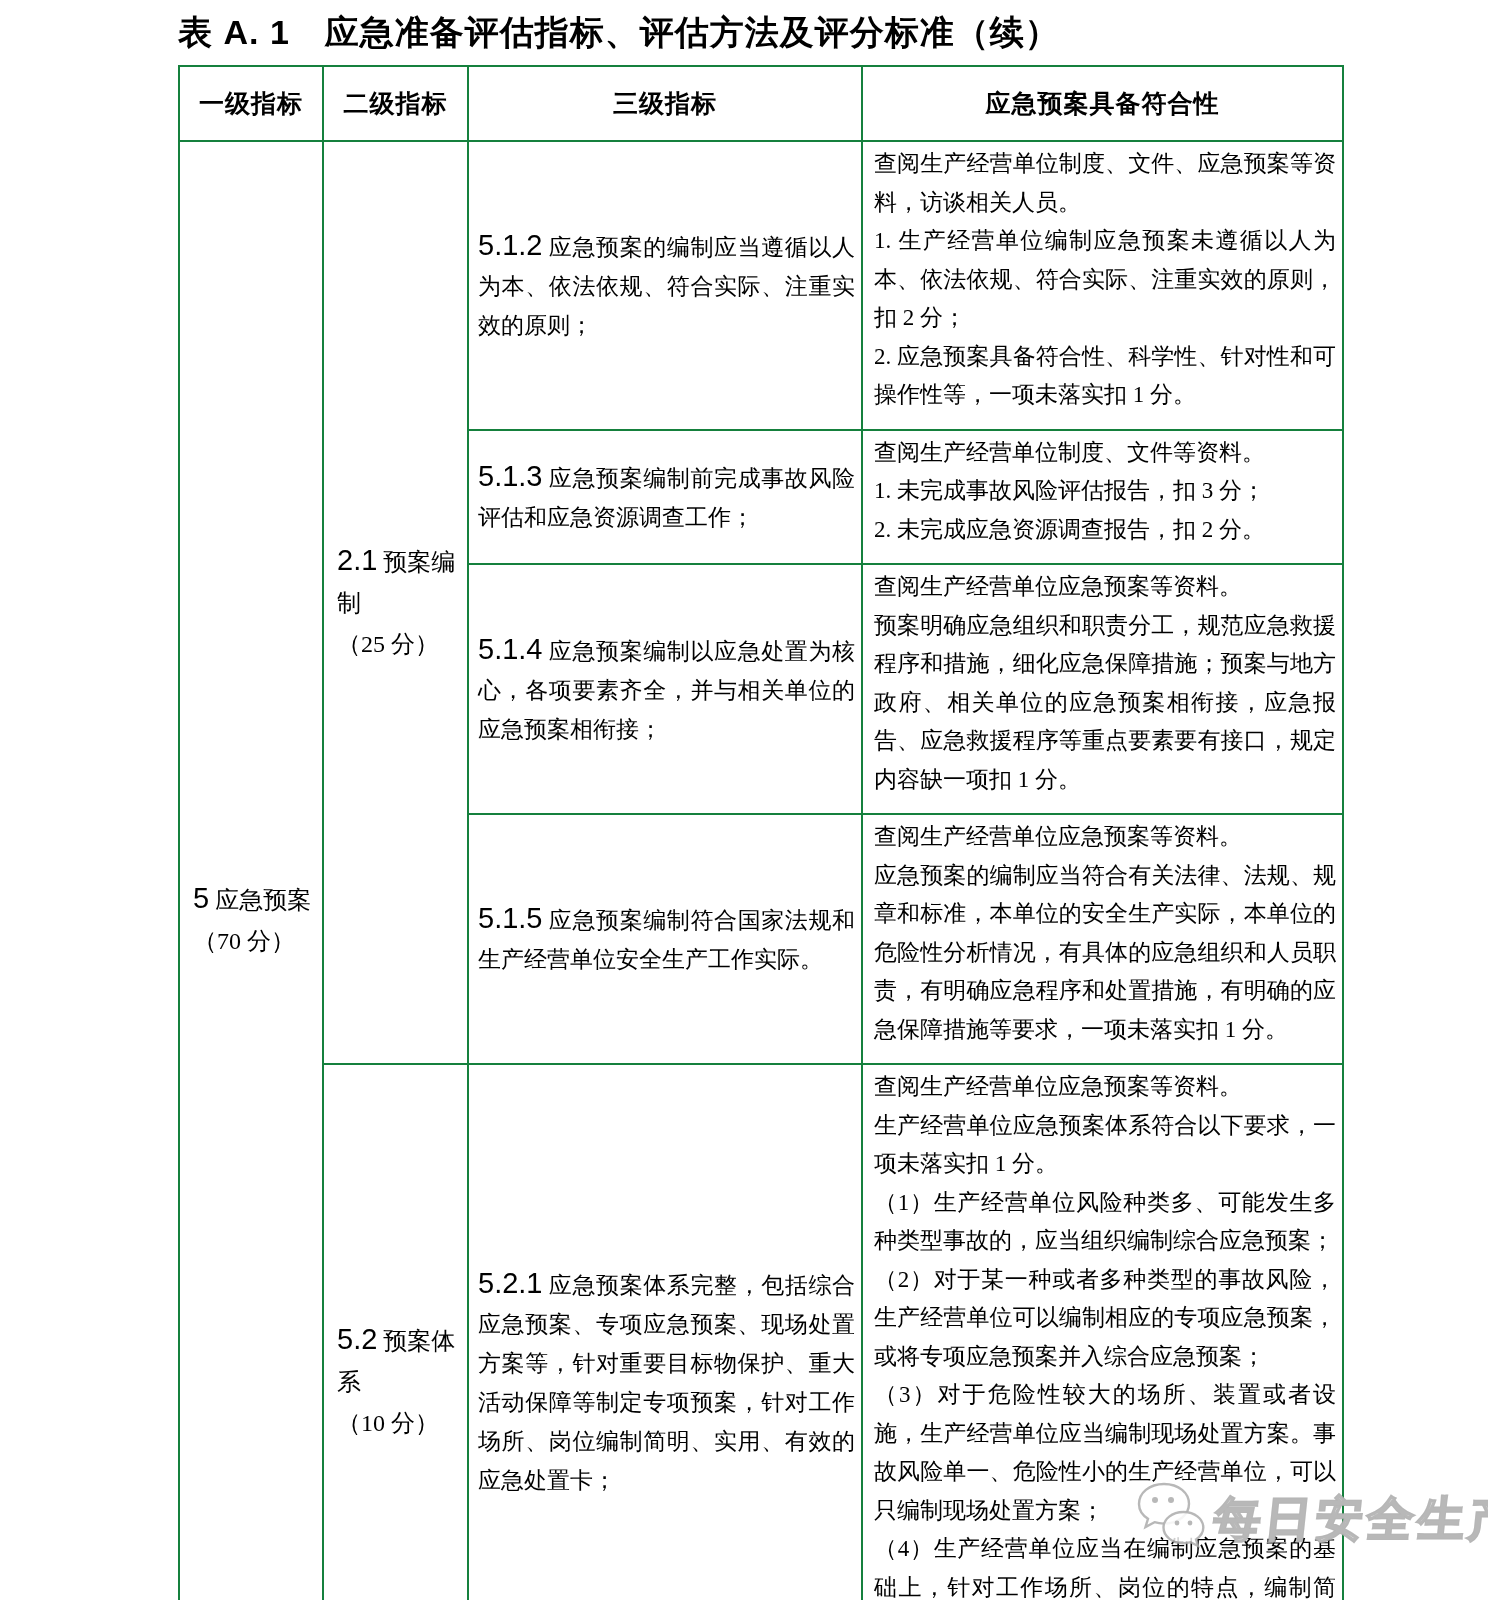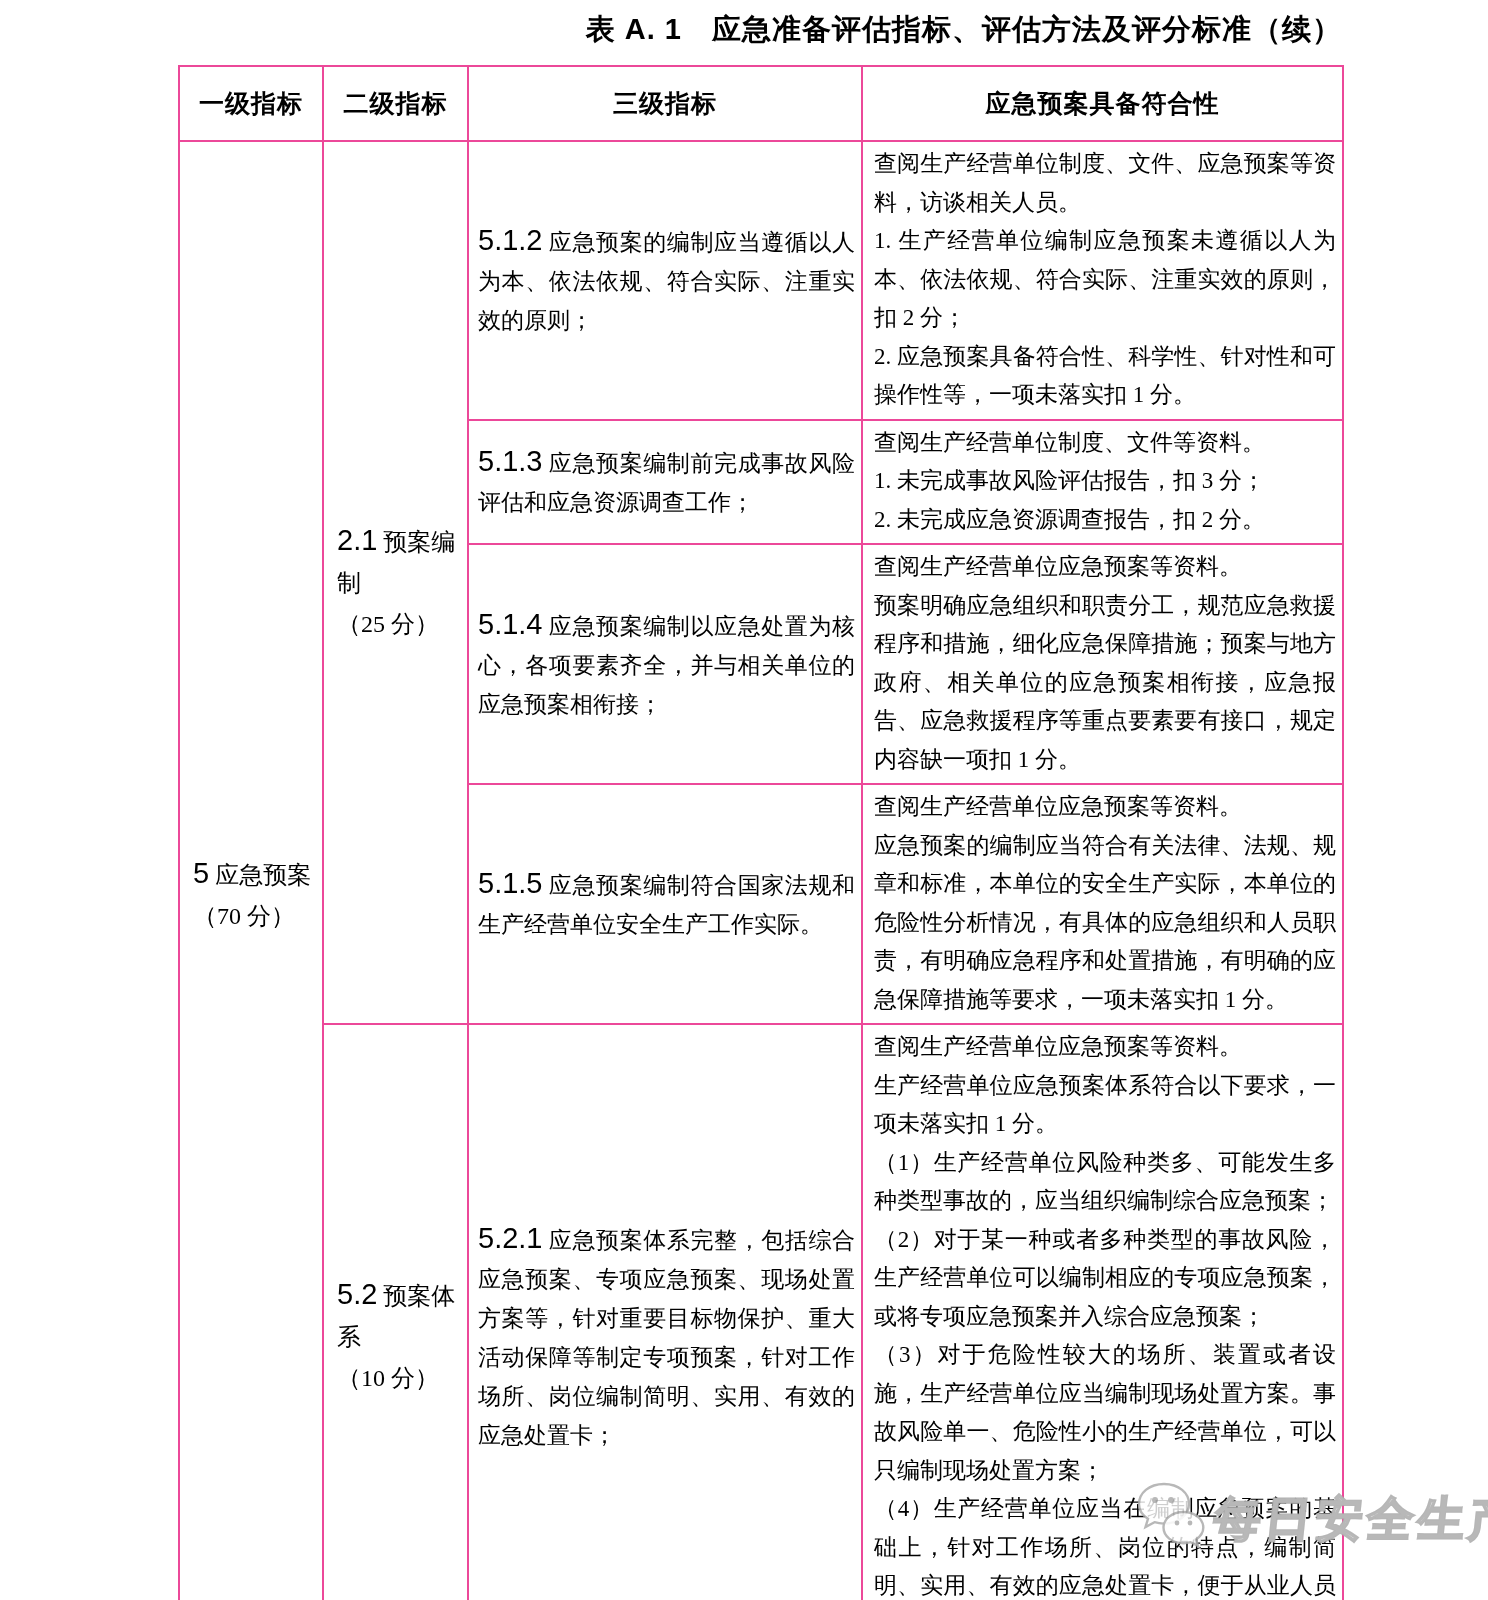--- a/index.html
+++ b/index.html
@@ -3,50 +3,50 @@
 <meta charset="utf-8">
 <style>
   html,body{margin:0;padding:0;}
   body{
     width:1488px;height:1600px;position:relative;background:#ffffff;
     font-family:"Liberation Serif","DejaVu Serif",serif;color:#000;
     overflow:hidden;
   }
   .doc-title{
     position:absolute;top:10px;left:178px;width:1164px;
-    text-align:right;font-family:"Liberation Sans","DejaVu Sans",sans-serif;
-    font-weight:bold;font-size:29px;letter-spacing:1px;white-space:nowrap;
+    text-align:left;font-family:"Liberation Sans","DejaVu Sans",sans-serif;
+    font-weight:bold;font-size:34px;letter-spacing:1px;white-space:nowrap;
   }
   table.eval{
     position:absolute;left:178px;top:65px;width:1164px;
     border-collapse:collapse;table-layout:fixed;
     border:2px solid #000;
   }
-  table.eval th,table.eval td{border:2px solid #ec4899;box-sizing:border-box;}
+  table.eval th,table.eval td{border:2px solid #15803d;box-sizing:border-box;}
   table.eval th{
     font-family:"Liberation Sans","DejaVu Sans",sans-serif;
     font-weight:bold;font-size:25px;text-align:center;vertical-align:middle;
     letter-spacing:1px;
   }
   tr.hdr{height:75px;}
   tr.r1{height:277px;}
   tr.r2{height:114px;}
   tr.r3{height:236px;}
   tr.r4{height:235px;}
   tr.r5{height:586px;}
   td.c1,td.c2{
     vertical-align:middle;padding:0 8px 0 13px;
     font-size:24px;line-height:41px;text-align:left;
   }
   td.c3{
     vertical-align:middle;padding:0 6px 0 9px;
     font-size:23px;line-height:39px;text-align:justify;
   }
   td.c4{
-    vertical-align:top;padding:3px 6px 4px 11px;
+    vertical-align:top;padding:3px 6px 14px 11px;
     font-size:23px;line-height:38.5px;text-align:justify;
     white-space:pre-line;
   }
   .ind-code{font-family:"Liberation Sans","DejaVu Sans",sans-serif;font-size:29px;}
   .lvl-score{display:block;}
   .watermark{
     position:absolute;left:1136px;top:1478px;
     display:flex;align-items:center;gap:4px;pointer-events:none;z-index:5;
   }
   .wm-logo{flex:0 0 auto;opacity:.92;}

